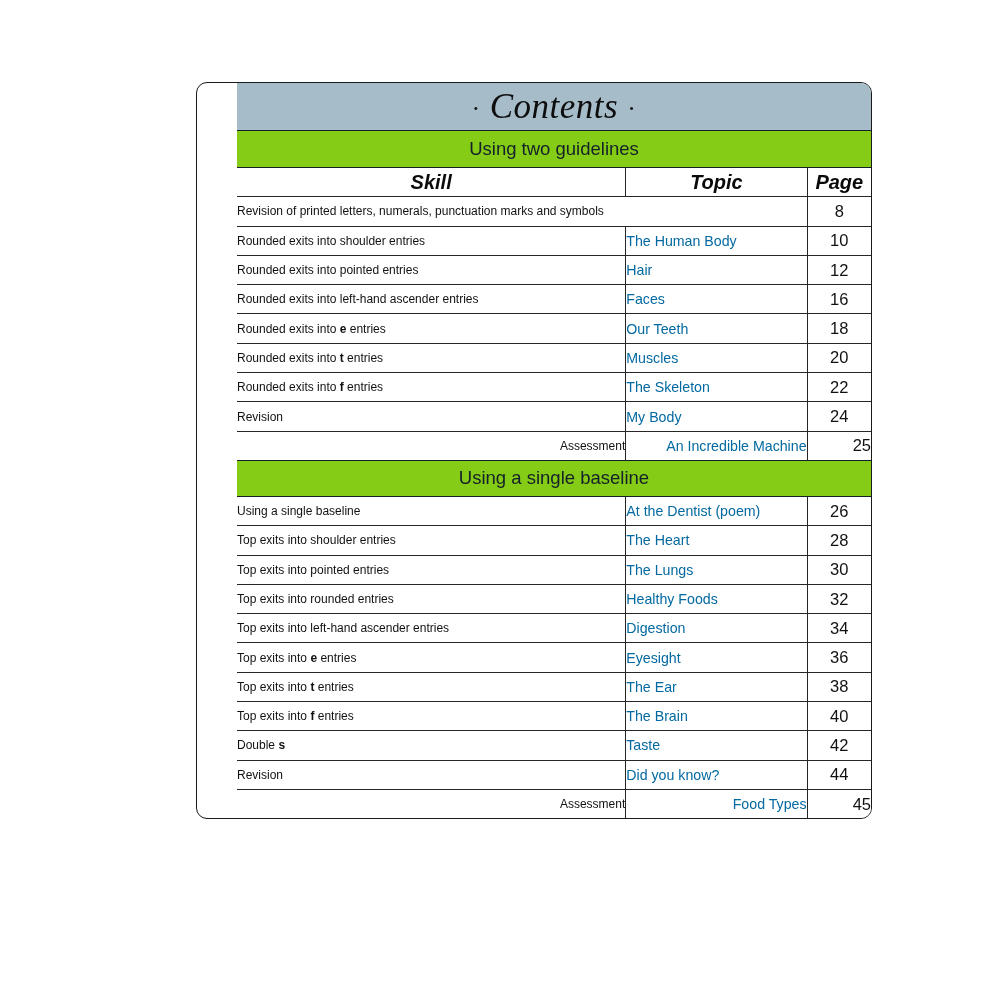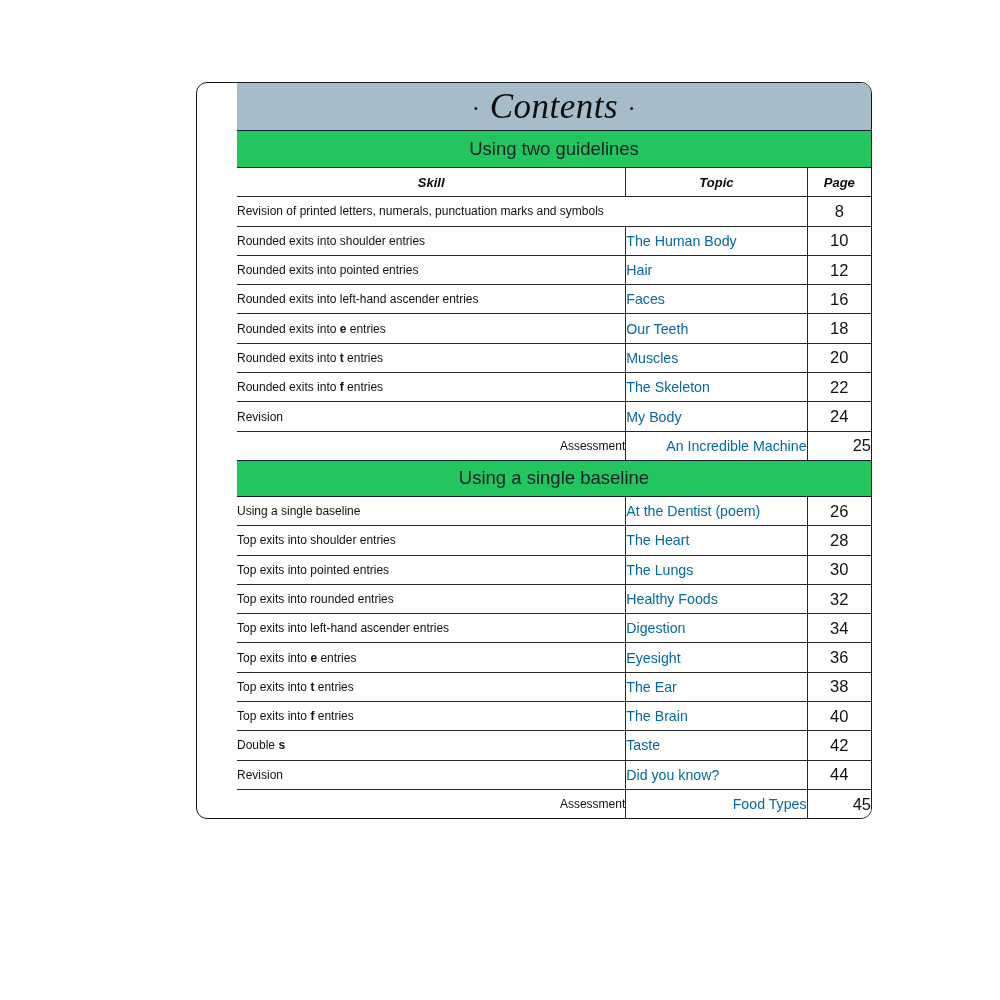--- a/index.html
+++ b/index.html
@@ -51,21 +51,21 @@
     font-family: "Liberation Serif", serif;
     font-style: normal;
     font-size: 26px;
     vertical-align: middle;
     padding: 0 9px;
     color: #0d0d0d;
   }
 
   
   .section-band {
-    background: #22c55e;
+    background: #84cc16;
     height: 37px;
     display: flex;
     align-items: center;
     justify-content: center;
     border-bottom: 1.6px solid #15202a;
     border-top: 1.6px solid #15202a;
     box-sizing: border-box;
   }
   .section-band.first { border-top: none; }
   .section-title {
@@ -94,21 +94,21 @@
     background: #ffffff;
   }
   table.toc tr:last-child th,
   table.toc tr:last-child td { border-bottom: none; text-align: right; }
 
   .col-head {
     text-align: center;
     font-family: "Liberation Sans", sans-serif;
     font-weight: bold;
     font-style: italic;
-    font-size: 13px;
+    font-size: 20px;
     color: #0a0a0a;
     height: 33px;
   }
   .vline-left { border-left: 1.4px solid #262626; }
 
   .cell-skill {
     font-size: 12px;
     color: #111111;
     padding-left: 28px;
     padding-right: 8px;

